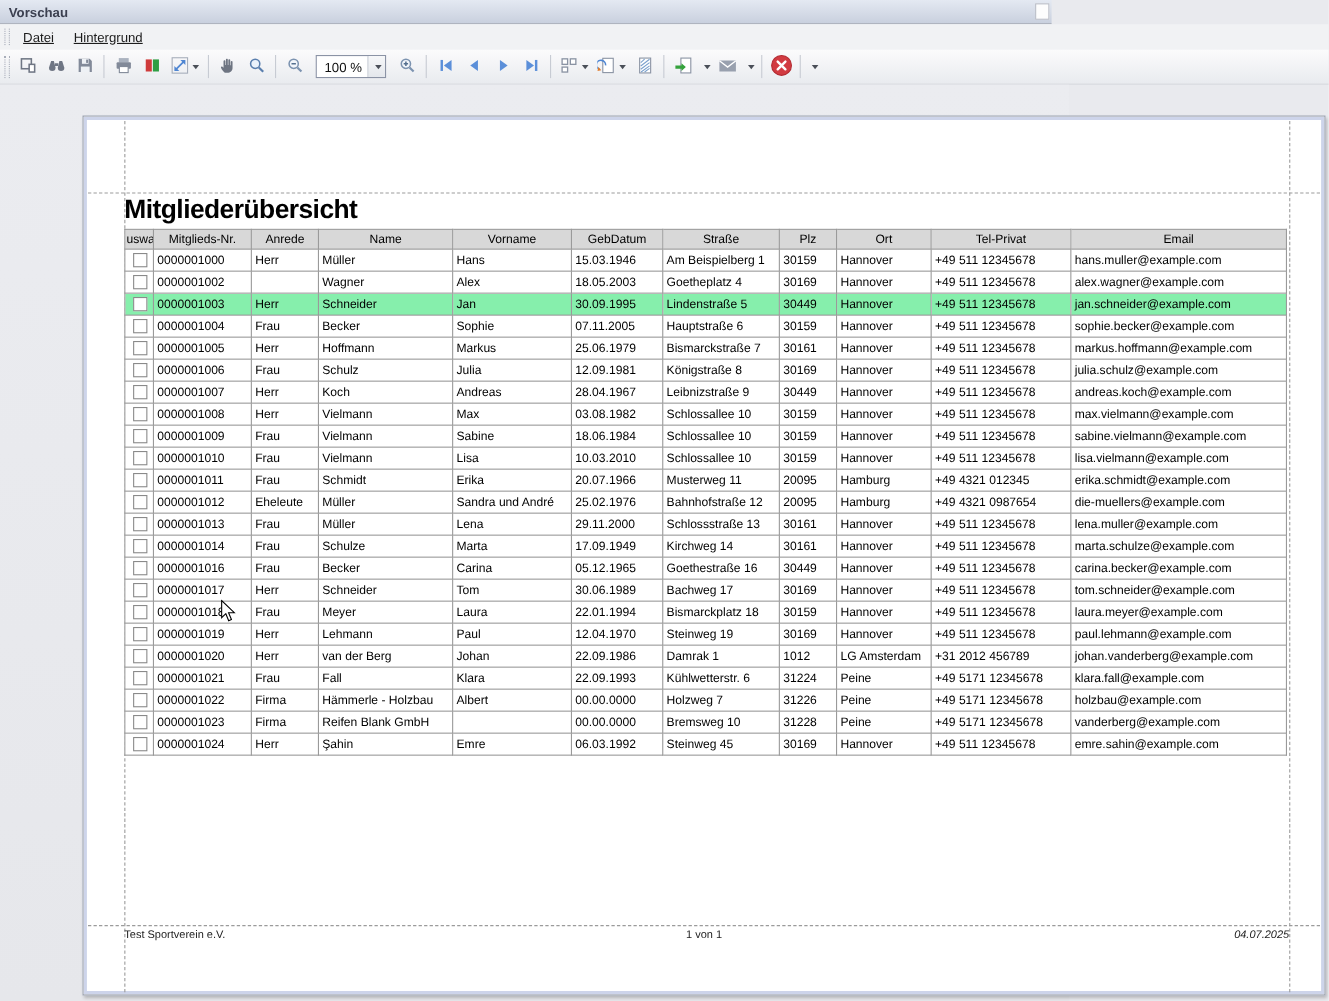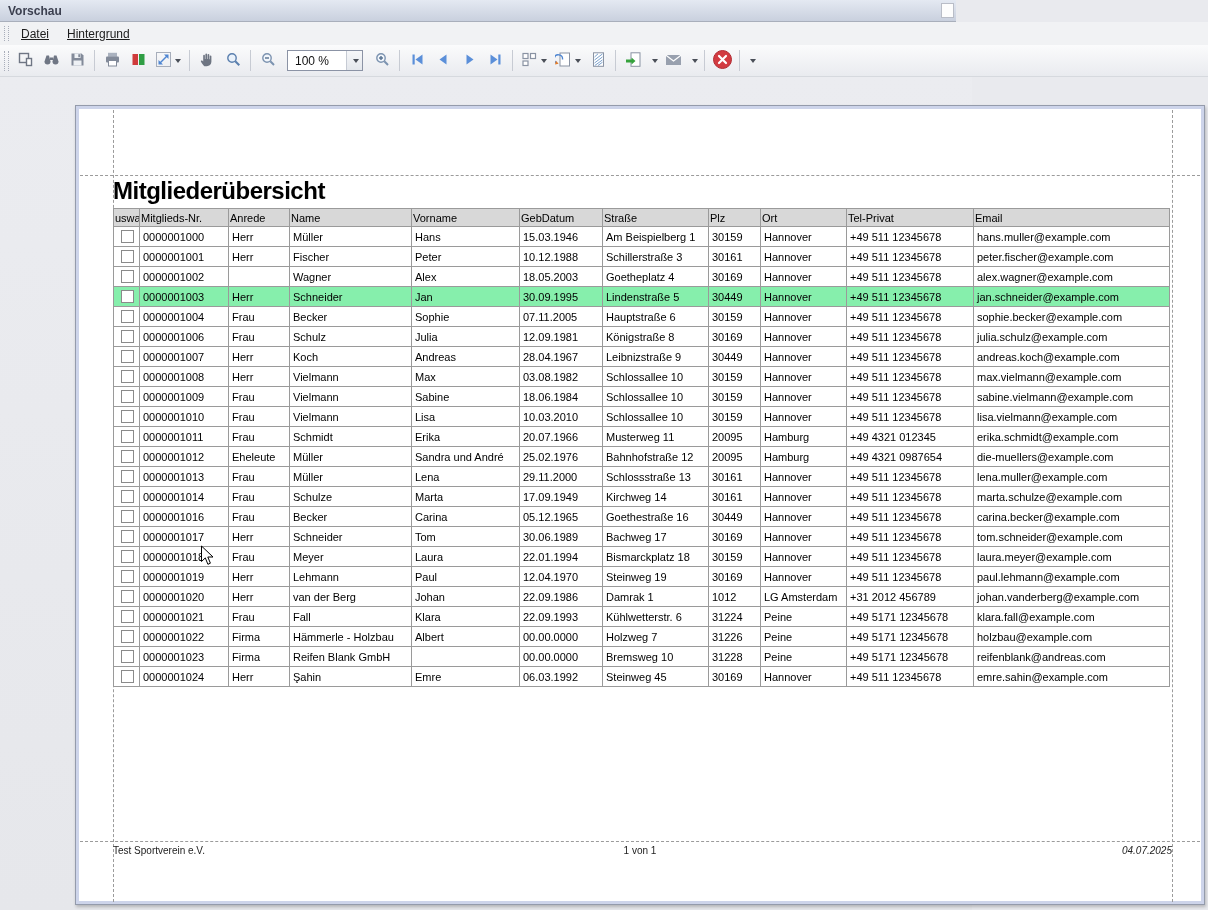--- a/index.html
+++ b/index.html
@@ -26,21 +26,21 @@
   .toolbar .grip { height:20px; }
   .tbtn { background:transparent; border:none; width:26px; height:26px;
     display:flex; align-items:center; justify-content:center; padding:0; }
   .tbtn.wide { width:34px; }
   .sep { width:1px; height:21px; background:#c7cbd3; margin:0 4px; }
   .caret { width:0; height:0; border-left:3.5px solid transparent;
     border-right:3.5px solid transparent; border-top:4px solid #4a4f58; margin-left:3px; }
   .caret-btn { background:transparent; border:none; width:14px; height:24px;
     display:flex; align-items:center; justify-content:center; padding:0; }
 
-  .zoom-combo { width:76px; height:21px; background:#fff; border:1px solid #8b93a5;
+  .zoom-combo { width:64px; height:21px; background:#fff; border:1px solid #8b93a5;
     display:flex; align-items:center; margin:0 6px; }
   .zoom-combo .val { flex:1; font-size:12px; color:#111; padding-left:7px; }
   .zoom-combo .dd { width:16px; height:100%; display:flex; align-items:center;
     justify-content:center; border-left:1px solid #c6cbd4; background:linear-gradient(#f6f7f9,#e4e7ec); }
 
   
   .preview { position:absolute; left:0; top:77px; width:972px; height:833px;
     background:linear-gradient(180deg,#ebecf0,#e6e7eb); }
   .page { position:absolute; left:75px; top:28px; width:1130px; height:800px;
     background:#fff; border:1px solid #949bab;
@@ -50,21 +50,21 @@
   .guide.v { width:0; top:4px; height:792px; border-left:1px dashed #9b9b9b; }
   .guide.h { height:0; left:4px; width:1120px; border-top:1px dashed #9b9b9b; }
 
   .report-title { position:absolute; left:37px; top:71px; font-size:24px;
     font-weight:bold; color:#000; letter-spacing:-0.5px; }
 
   table.members { position:absolute; left:37px; top:102px; width:1056px;
     border-collapse:collapse; table-layout:fixed; font-size:11px; color:#000;
     background:#fff; }
   table.members th { background:#d8d8d8; border:1px solid #9a9a9a; font-weight:normal;
-    height:18px; text-align:left; overflow:hidden; white-space:nowrap; padding:0 1px; }
+    height:18px; text-align:center; overflow:hidden; white-space:nowrap; padding:0 1px; }
   table.members td { border:1px solid #9a9a9a; height:20px; overflow:hidden;
     white-space:nowrap; padding:0 2px 0 3px; }
   table.members tr.selected td { background:#86efac; }
   .checkbox { display:block; width:13px; height:13px; margin:0 auto;
     background:#fff; border:1px solid #8a8a8a; }
 
   .footer-left  { position:absolute; left:37px;  top:739px; font-size:10px; color:#222; }
   .footer-center{ position:absolute; left:0; top:739px; width:1128px; text-align:center; font-size:10px; color:#222; }
   .footer-right { position:absolute; right:32px; top:739px; font-size:10px; color:#222;font-style:italic; }
 
@@ -337,35 +337,20 @@
             <td>Am Beispielberg 1</td>
             <td>30159</td>
             <td>Hannover</td>
             <td>+49 511 12345678</td>
             <td>hans.muller@example.com</td>
           </tr>
           <tr>
             <td>
               <span class="checkbox"></span>
             </td>
-            <td>0000001001</td>
-            <td>Herr</td>
-            <td>Fischer</td>
-            <td>Peter</td>
-            <td>10.12.1988</td>
-            <td>Schillerstraße 3</td>
-            <td>30161</td>
-            <td>Hannover</td>
-            <td>+49 511 12345678</td>
-            <td>peter.fischer@example.com</td>
-          </tr>
-          <tr>
-            <td>
-              <span class="checkbox"></span>
-            </td>
             <td>0000001002</td>
             <td></td>
             <td>Wagner</td>
             <td>Alex</td>
             <td>18.05.2003</td>
             <td>Goetheplatz 4</td>
             <td>30169</td>
             <td>Hannover</td>
             <td>+49 511 12345678</td>
             <td>alex.wagner@example.com</td>
@@ -392,20 +377,35 @@
             <td>0000001004</td>
             <td>Frau</td>
             <td>Becker</td>
             <td>Sophie</td>
             <td>07.11.2005</td>
             <td>Hauptstraße 6</td>
             <td>30159</td>
             <td>Hannover</td>
             <td>+49 511 12345678</td>
             <td>sophie.becker@example.com</td>
+          </tr>
+          <tr>
+            <td>
+              <span class="checkbox"></span>
+            </td>
+            <td>0000001005</td>
+            <td>Herr</td>
+            <td>Hoffmann</td>
+            <td>Markus</td>
+            <td>25.06.1979</td>
+            <td>Bismarckstraße 7</td>
+            <td>30161</td>
+            <td>Hannover</td>
+            <td>+49 511 12345678</td>
+            <td>markus.hoffmann@example.com</td>
           </tr>
           <tr>
             <td>
               <span class="checkbox"></span>
             </td>
             <td>0000001006</td>
             <td>Frau</td>
             <td>Schulz</td>
             <td>Julia</td>
             <td>12.09.1981</td>
@@ -646,21 +646,21 @@
             </td>
             <td>0000001023</td>
             <td>Firma</td>
             <td>Reifen Blank GmbH</td>
             <td></td>
             <td>00.00.0000</td>
             <td>Bremsweg 10</td>
             <td>31228</td>
             <td>Peine</td>
             <td>+49 5171 12345678</td>
-            <td>reifenblank@andreas.com</td>
+            <td>vanderberg@example.com</td>
           </tr>
           <tr>
             <td>
               <span class="checkbox"></span>
             </td>
             <td>0000001024</td>
             <td>Herr</td>
             <td>Şahin</td>
             <td>Emre</td>
             <td>06.03.1992</td>

